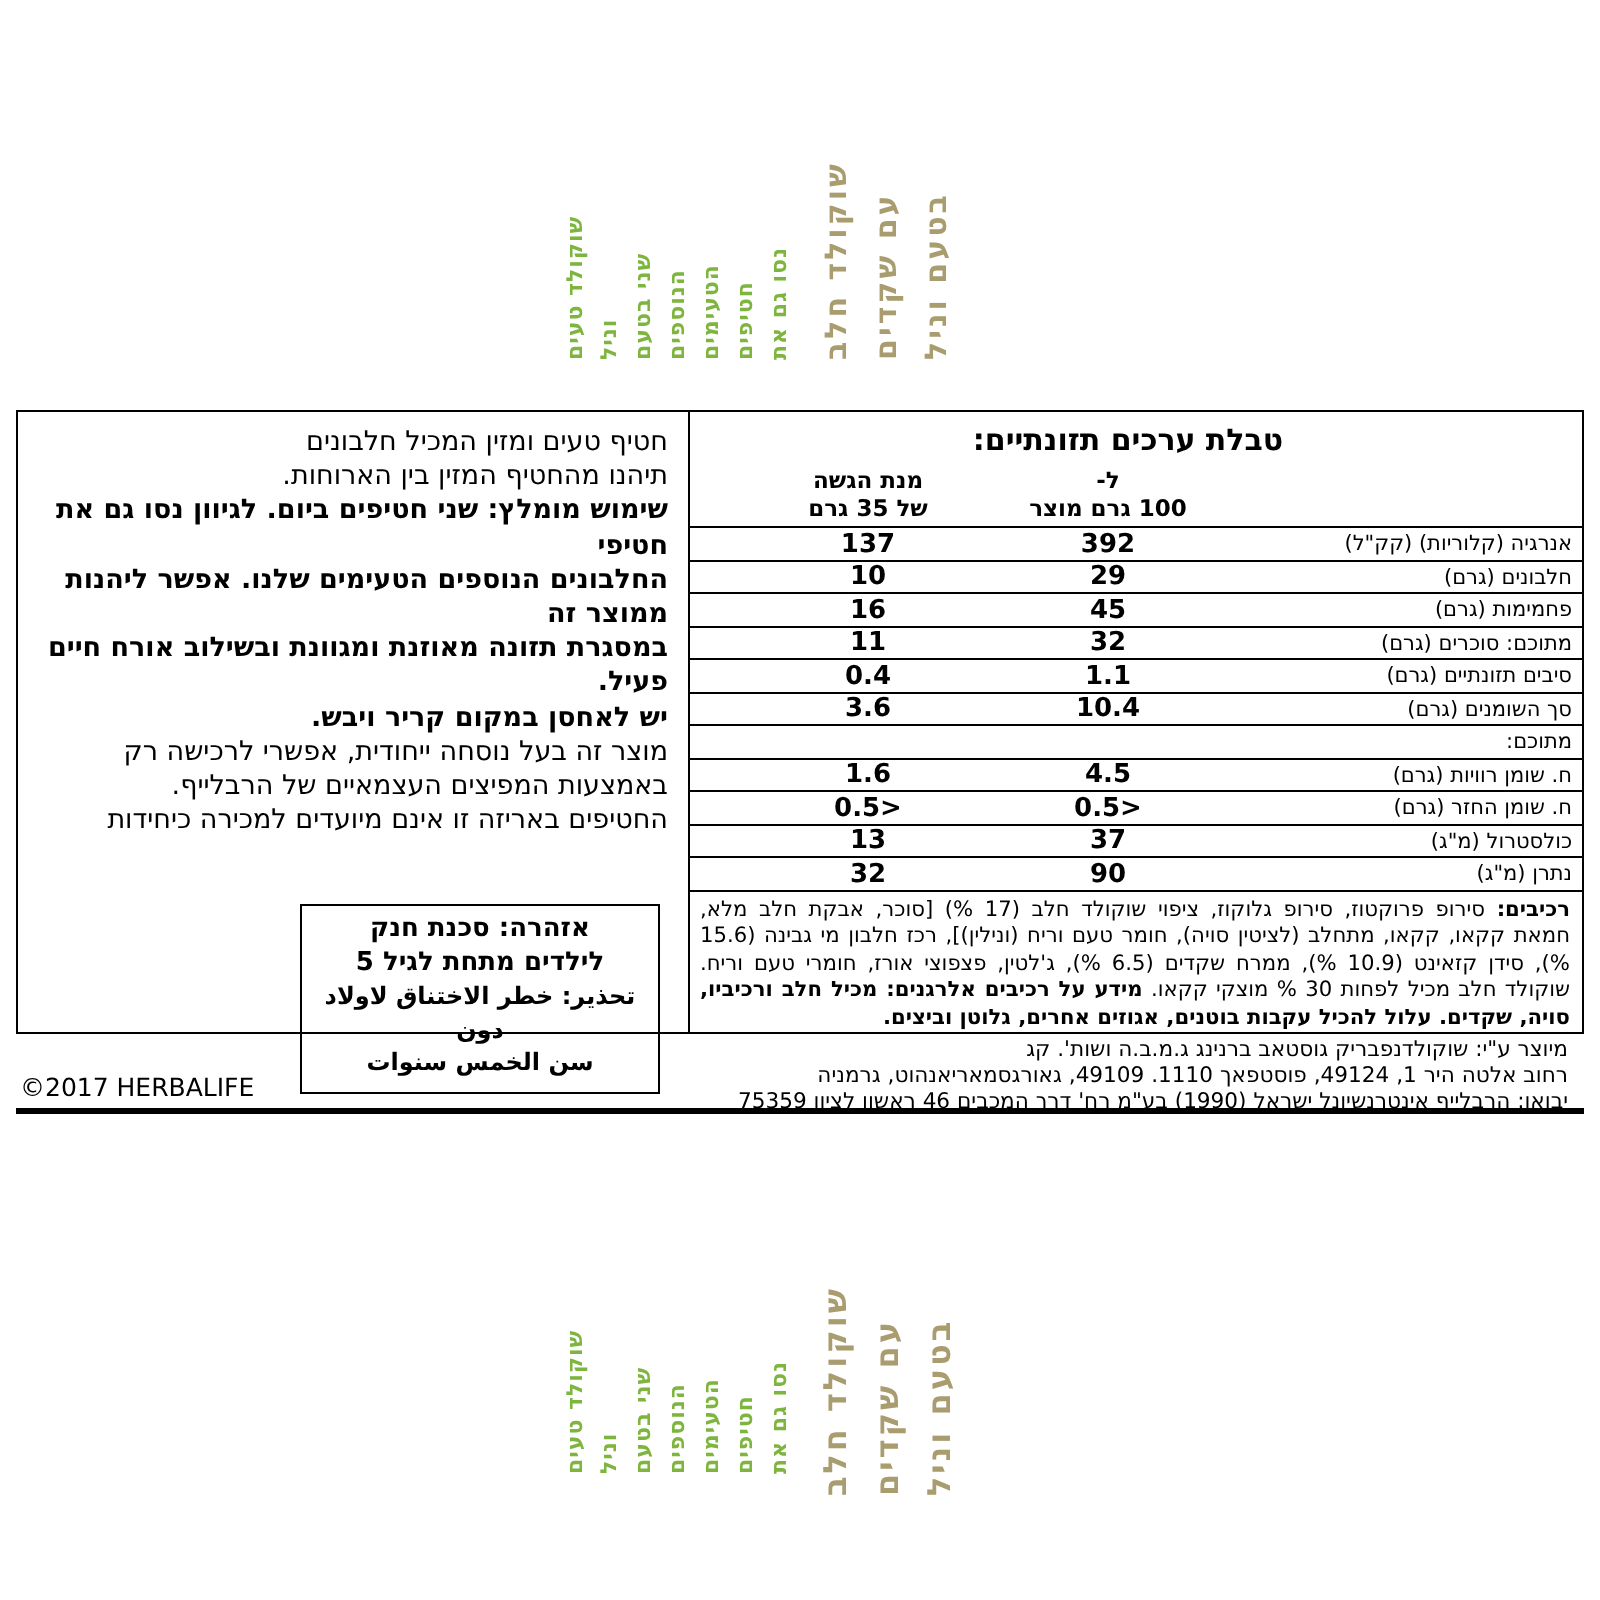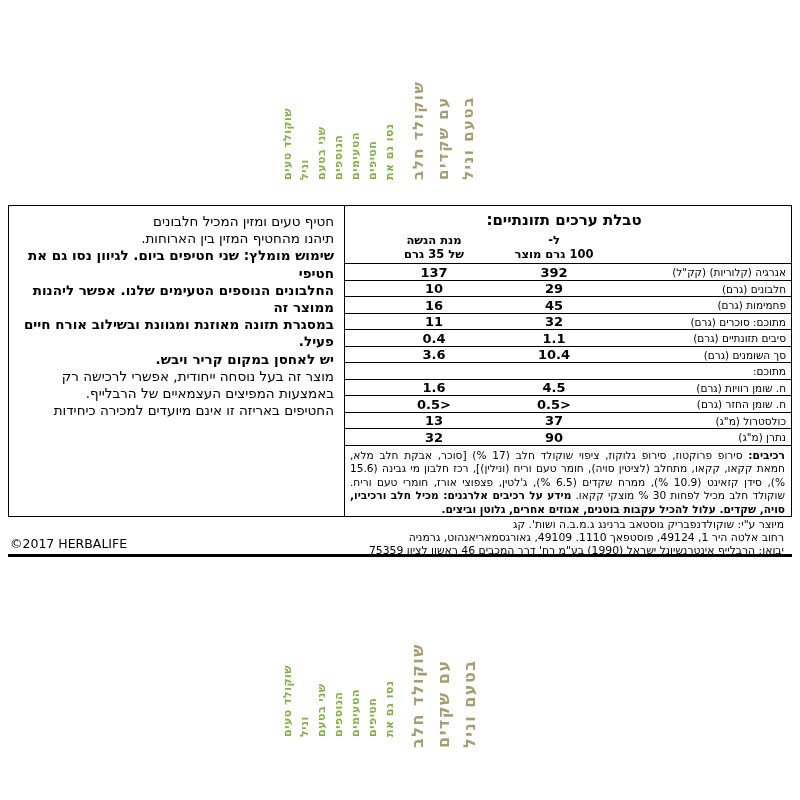--- a/index.html
+++ b/index.html
@@ -146,20 +146,26 @@
     <div>חטיף טעים ומזין המכיל חלבונים</div>
     <div>תיהנו מהחטיף המזין בין הארוחות.</div>
     <div class="b">שימוש מומלץ: שני חטיפים ביום. לגיוון נסו גם את חטיפי</div>
     <div class="b">החלבונים הנוספים הטעימים שלנו. אפשר ליהנות ממוצר זה</div>
     <div class="b">במסגרת תזונה מאוזנת ומגוונת ובשילוב אורח חיים פעיל.</div>
     <div class="b">יש לאחסן במקום קריר ויבש.</div>
     <div>מוצר זה בעל נוסחה ייחודית, אפשרי לרכישה רק</div>
     <div>באמצעות המפיצים העצמאיים של הרבלייף.</div>
     <div>החטיפים באריזה זו אינם מיועדים למכירה כיחידות</div>
 
+    <div class="warning-box">
+      <div class="he">אזהרה: סכנת חנק</div>
+      <div class="he">לילדים מתחת לגיל 5</div>
+      <div class="ar">تحذير: خطر الاختناق لاولاد دون</div>
+      <div class="ar">سن الخمس سنوات</div>
+    </div>
   </div>
 </div>
 
 <div class="footer">
   <div>מיוצר ע"י: שוקולדנפבריק גוסטאב ברנינג ג.מ.ב.ה ושות'. קג</div>
   <div>רחוב אלטה היר 1, 49124, פוסטפאך 1110. 49109, גאורגסמאריאנהוט, גרמניה</div>
   <div>יבואן: הרבלייף אינטרנשיונל ישראל (1990) בע"מ רח' דרך המכבים 46 ראשון לציון 75359</div>
 </div>
 <div class="copyright">©2017 HERBALIFE</div>
 

